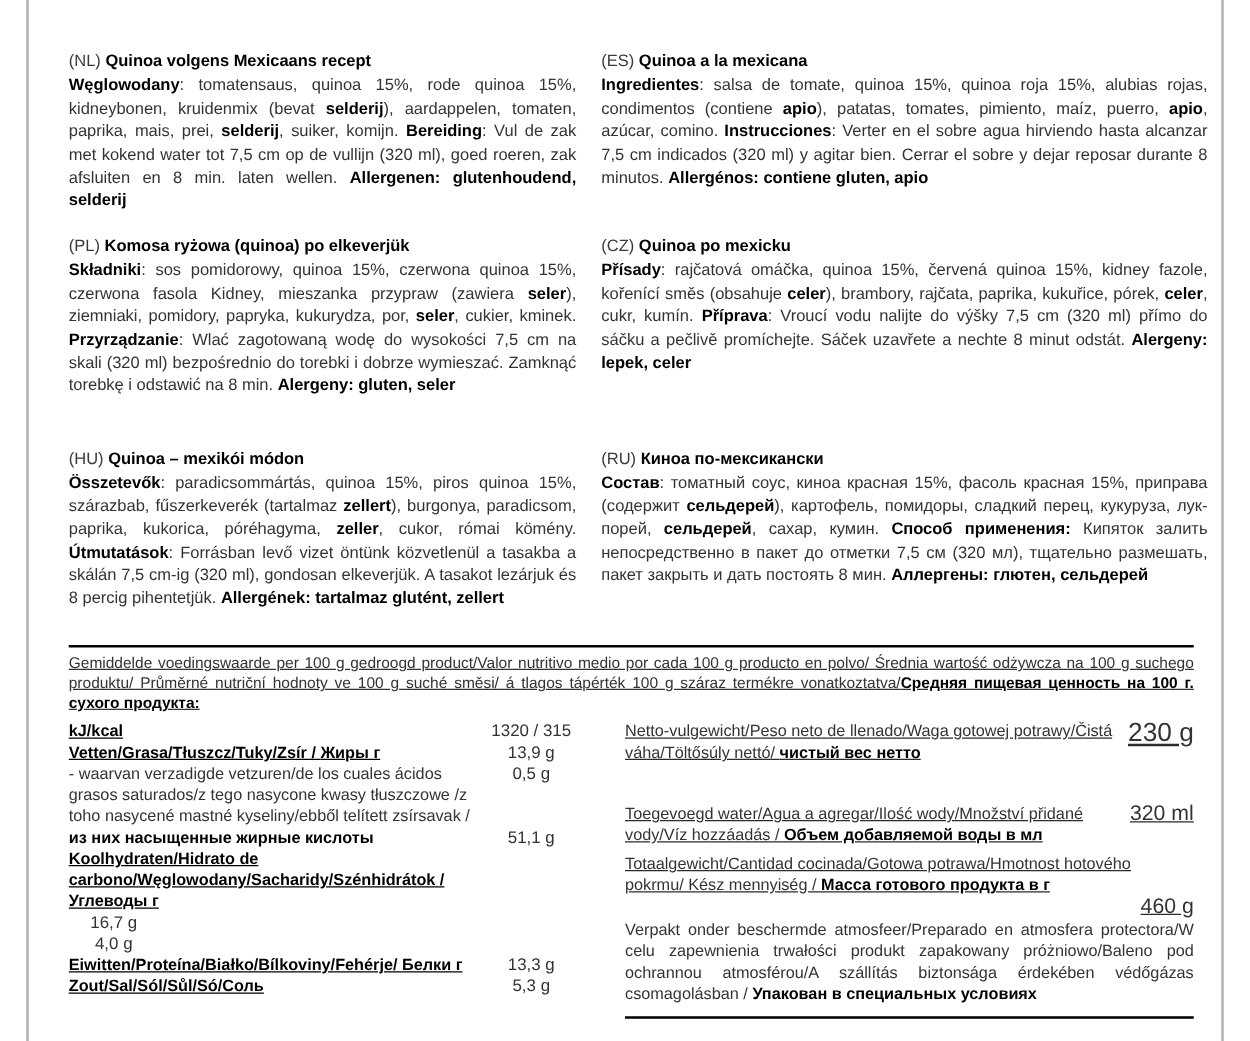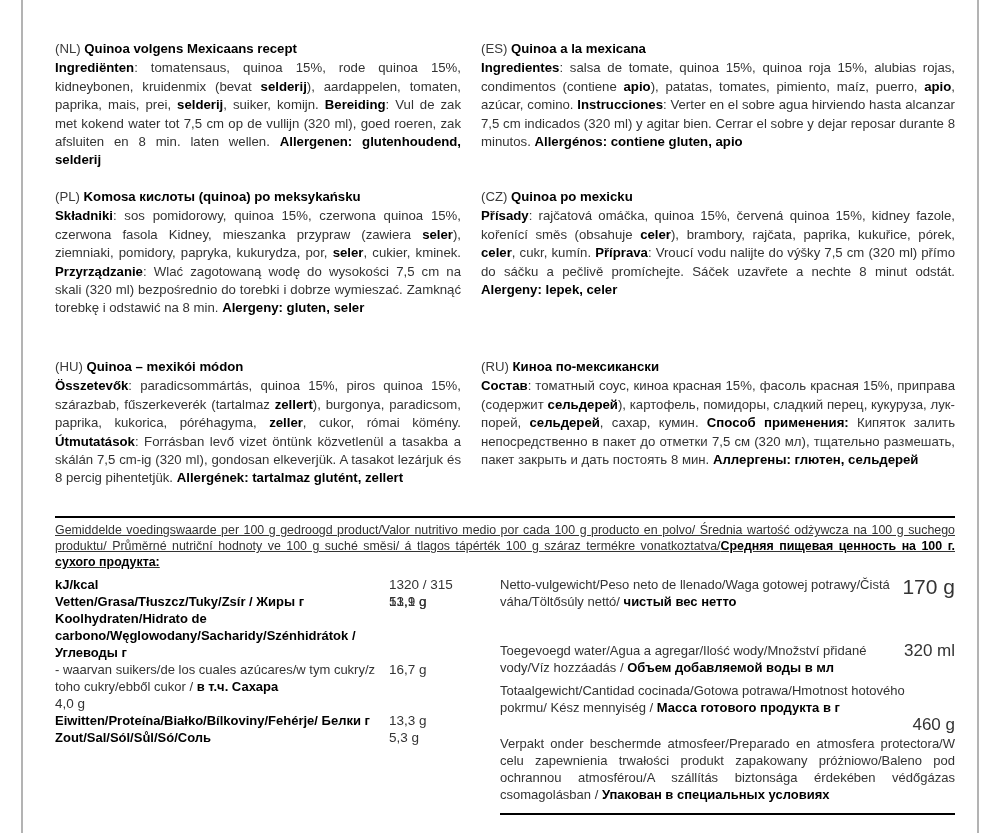--- a/index.html
+++ b/index.html
@@ -6,75 +6,75 @@
   html,body { background:#ffffff; }
   body {
     width:1000px; height:833px; position:relative; overflow:hidden;
     font-family:"Liberation Sans", sans-serif; color:#2b2b2b;
   }
   .trim-line { position:absolute; top:0; bottom:0; width:1.5px; background:#b3b3b3; }
   .trim-left { left:21px; }
   .trim-right { left:977px; }
 
   .lang-grid {
-    position:absolute; left:55px; right:45px; top:40px;
+    position:absolute; left:55px; right:34px; top:40px;
     display:grid; grid-template-columns:406px 1fr; column-gap:20px;
     grid-template-rows:148px 170px auto;
   }
   .block { font-size:13.2px; line-height:18.4px; }
   .block-head { text-align:left; margin-bottom:1px; }
   .lang-code { font-weight:400; color:#3a3a3a; }
   .block-title { font-weight:700; color:#000; }
   .block-body { text-align:justify; color:#333; }
   .block-body b, .preamble b, .row-label b, .wrow-label b, .pack-note b { font-weight:700; color:#000; }
 
   .nutrition { position:absolute; left:55px; right:45px; top:516px; }
   .top-rule { border-top:2px solid #000; margin-bottom:4px; }
   .preamble { font-size:12.4px; line-height:16px; text-align:justify; color:#333; margin-bottom:6px;text-decoration:underline; }
 
   .cols { display:flex; align-items:flex-start; }
   .col-left { width:406px; margin-right:39px; flex:none; }
   .col-right { flex:1; }
 
   .nrow { display:flex; font-size:13px; line-height:17px; }
   .row-label { flex:1; color:#333; }
-  .nrow.bold .row-label { font-weight:700; color:#000; }
-  .row-value { width:72px; flex:none; text-align:left; color:#333; font-size:13.5px; white-space:nowrap; }
+  .nrow.bold .row-label { font-weight:700; color:#000;text-decoration:underline; }
+  .row-value { width:72px; flex:none; text-align:center; color:#333; font-size:13.5px; white-space:nowrap; }
   .row-value.lift { margin-top:-17px; }
 
-  .wrow { display:flex; font-size:13px; line-height:17px; }
+  .wrow { display:flex; font-size:13px; line-height:17px;text-decoration:underline; }
   .wrow-label { flex:1; color:#333; padding-right:10px; }
   .wrow-value { flex:none; text-align:right; color:#333; white-space:nowrap; }
   .wrow-value.big { font-size:21px; line-height:21px; }
   .wrow-value.mid { font-size:17px; }
   .wrow.gap-lg { margin-top:32px; }
   .wrow.gap-sm { margin-top:6px;flex-direction:column; }
   .pack-note { font-size:13px; line-height:17px; text-align:justify; color:#333; margin-top:2px; }
   .bottom-rule-right { border-top:2px solid #000; margin-top:10px; }
 </style>
 </head>
 <body>
 
 <div class="trim-line trim-left"></div>
 <div class="trim-line trim-right"></div>
 
 <div class="lang-grid">
 
   <div class="block">
     <div class="block-head"><span class="lang-code">(NL)</span> <span class="block-title">Quinoa volgens Mexicaans recept</span></div>
-    <div class="block-body"><b>Ingrediënten</b>: tomatensaus, quinoa 15%, rode quinoa 15%, kidneybonen, kruidenmix (bevat <b>selderij</b>), aardappelen, tomaten, paprika, mais, prei, <b>selderij</b>, suiker, komijn. <b>Bereiding</b>: Vul de zak met kokend water tot 7,5 cm op de vullijn (320 ml), goed roeren, zak afsluiten en 8 min. laten wellen. <b>Allergenen: glutenhoudend, selderij</b></div>
+    <div class="block-body"><b>Węglowodany</b>: tomatensaus, quinoa 15%, rode quinoa 15%, kidneybonen, kruidenmix (bevat <b>selderij</b>), aardappelen, tomaten, paprika, mais, prei, <b>selderij</b>, suiker, komijn. <b>Bereiding</b>: Vul de zak met kokend water tot 7,5 cm op de vullijn (320 ml), goed roeren, zak afsluiten en 8 min. laten wellen. <b>Allergenen: glutenhoudend, selderij</b></div>
   </div>
 
   <div class="block">
     <div class="block-head"><span class="lang-code">(ES)</span> <span class="block-title">Quinoa a la mexicana</span></div>
     <div class="block-body"><b>Ingredientes</b>: salsa de tomate, quinoa 15%, quinoa roja 15%, alubias rojas, condimentos (contiene <b>apio</b>), patatas, tomates, pimiento, maíz, puerro, <b>apio</b>, azúcar, comino. <b>Instrucciones</b>: Verter en el sobre agua hirviendo hasta alcanzar 7,5 cm indicados (320 ml) y agitar bien. Cerrar el sobre y dejar reposar durante 8 minutos. <b>Allergénos: contiene gluten, apio</b></div>
   </div>
 
   <div class="block">
-    <div class="block-head"><span class="lang-code">(PL)</span> <span class="block-title">Komosa кислоты (quinoa) po meksykańsku</span></div>
+    <div class="block-head"><span class="lang-code">(PL)</span> <span class="block-title">Komosa ryżowa (quinoa) po elkeverjük</span></div>
     <div class="block-body"><b>Składniki</b>: sos pomidorowy, quinoa 15%, czerwona quinoa 15%, czerwona fasola Kidney, mieszanka przypraw (zawiera <b>seler</b>), ziemniaki, pomidory, papryka, kukurydza, por, <b>seler</b>, cukier, kminek. <b>Przyrządzanie</b>: Wlać zagotowaną wodę do wysokości 7,5 cm na skali (320 ml) bezpośrednio do torebki i dobrze wymieszać. Zamknąć torebkę i odstawić na 8 min. <b>Alergeny: gluten, seler</b></div>
   </div>
 
   <div class="block">
     <div class="block-head"><span class="lang-code">(CZ)</span> <span class="block-title">Quinoa po mexicku</span></div>
     <div class="block-body"><b>Přísady</b>: rajčatová omáčka, quinoa 15%, červená quinoa 15%, kidney fazole, kořenící směs (obsahuje <b>celer</b>), brambory, rajčata, paprika, kukuřice, pórek, <b>celer</b>, cukr, kumín. <b>Příprava</b>: Vroucí vodu nalijte do výšky 7,5 cm (320 ml) přímo do sáčku a pečlivě promíchejte. Sáček uzavřete a nechte 8 minut odstát. <b>Alergeny: lepek, celer</b></div>
   </div>
 
   <div class="block">
     <div class="block-head"><span class="lang-code">(HU)</span> <span class="block-title">Quinoa – mexikói módon</span></div>
@@ -96,46 +96,49 @@
 
     <div class="col-left">
       <div class="nrow bold">
         <div class="row-label"><b>kJ/kcal</b></div>
         <div class="row-value">1320 / 315</div>
       </div>
       <div class="nrow bold">
         <div class="row-label"><b>Vetten/Grasa/Tłuszcz/Tuky/Zsír / </b><b>Жиры г</b></div>
         <div class="row-value">13,9 g</div>
       </div>
+      <div class="nrow">
+        <div class="row-label">- waarvan verzadigde vetzuren/de los cuales ácidos grasos saturados/z tego nasycone kwasy tłuszczowe /z toho nasycené mastné kyseliny/ebből telített zsírsavak / <b>из них насыщенные жирные кислоты</b></div>
+        <div class="row-value">0,5 g</div>
+      </div>
       <div class="nrow bold">
         <div class="row-label"><b>Koolhydraten/Hidrato de carbono/Węglowodany/Sacharidy/Szénhidrátok / </b><b>Углеводы г</b></div>
         <div class="row-value lift">51,1 g</div>
       </div>
       <div class="nrow">
-        <div class="row-label">- waarvan suikers/de los cuales azúcares/w tym cukry/z toho cukry/ebből cukor / <b>в т.ч. Сахара</b></div>
         <div class="row-value">16,7 g</div>
       </div>
       <div class="nrow bold">
         <div class="row-value">4,0 g</div>
       </div>
       <div class="nrow bold">
         <div class="row-label"><b>Eiwitten/Proteína/Białko/Bílkoviny/Fehérje/ </b><b>Белки г</b></div>
         <div class="row-value">13,3 g</div>
       </div>
       <div class="nrow bold">
         <div class="row-label"><b>Zout/Sal/Sól/Sůl/Só/</b><b>Соль</b></div>
         <div class="row-value">5,3 g</div>
       </div>
 
     </div>
 
     <div class="col-right">
       <div class="wrow">
         <div class="wrow-label">Netto-vulgewicht/Peso neto de llenado/Waga gotowej potrawy/Čistá váha/Töltősúly nettó/ <b>чистый вес нетто</b></div>
-        <div class="wrow-value big">170 g</div>
+        <div class="wrow-value big">230 g</div>
       </div>
       <div class="wrow gap-lg">
         <div class="wrow-label">Toegevoegd water/Agua a agregar/Ilość wody/Množství přidané vody/Víz hozzáadás / <b>Объем добавляемой воды в мл</b></div>
         <div class="wrow-value mid">320 ml</div>
       </div>
       <div class="wrow gap-sm">
         <div class="wrow-label">Totaalgewicht/Cantidad cocinada/Gotowa potrawa/Hmotnost hotového pokrmu/ Kész mennyiség / <b>Масса готового продукта в г</b></div>
         <div class="wrow-value mid">460 g</div>
       </div>
       <div class="pack-note">Verpakt onder beschermde atmosfeer/Preparado en atmosfera protectora/W celu zapewnienia trwałości produkt zapakowany próżniowo/Baleno pod ochrannou atmosférou/A szállítás biztonsága érdekében védőgázas csomagolásban / <b>Упакован в специальных условиях</b></div>

